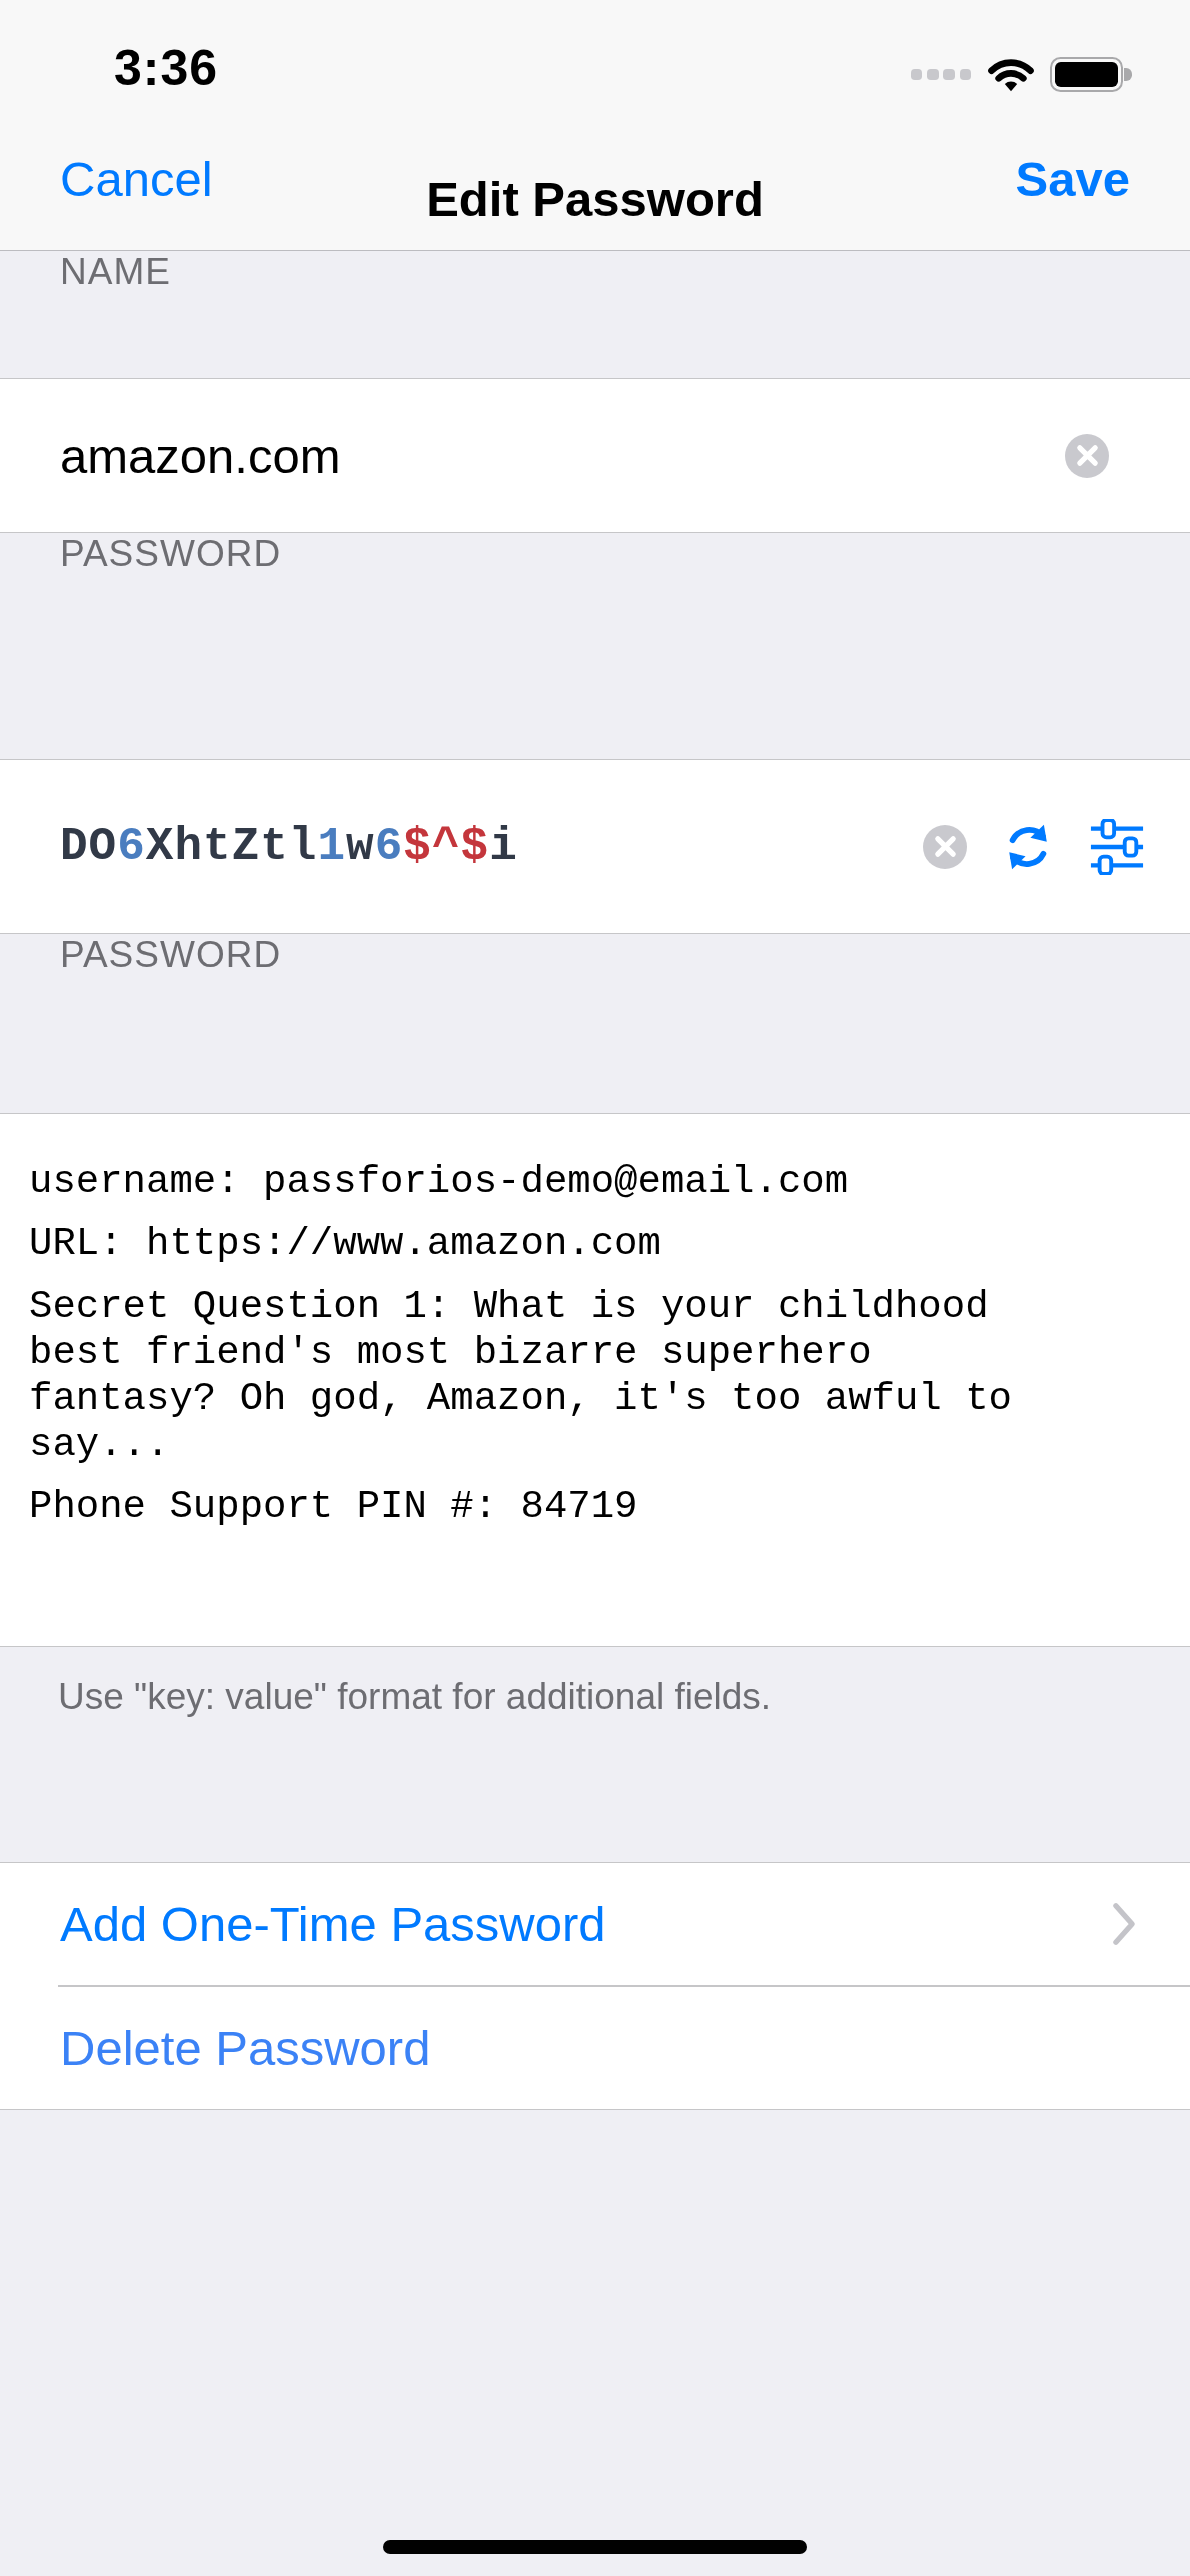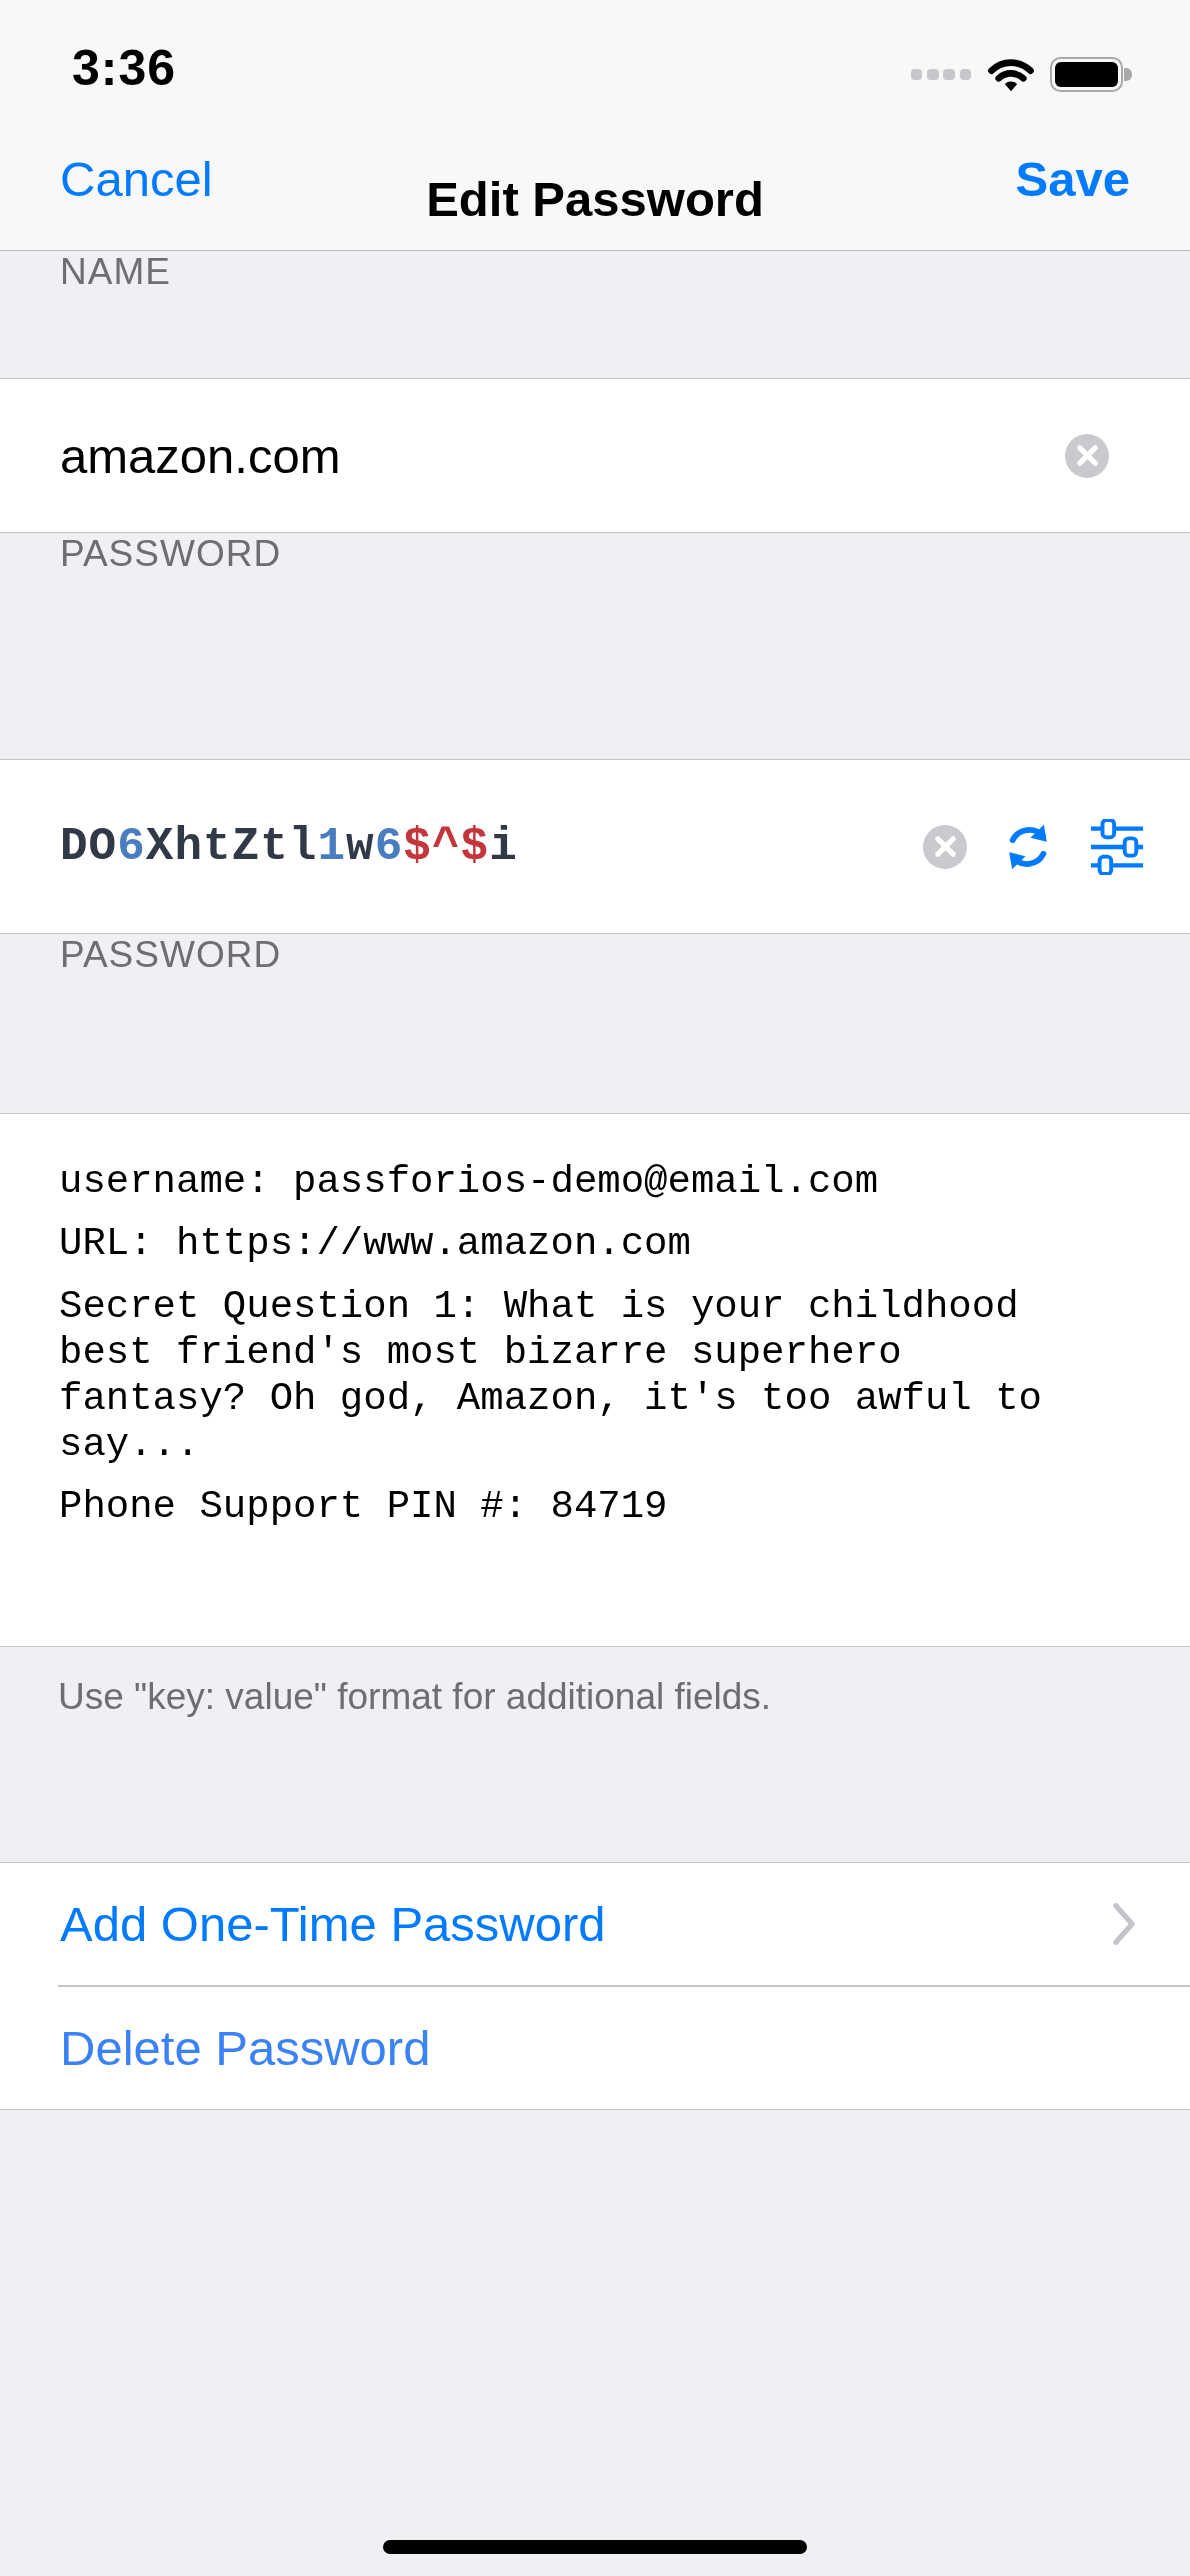--- a/index.html
+++ b/index.html
@@ -13,21 +13,21 @@
   .screen { width:1190px; height:2576px; display:flex; flex-direction:column; }
 
   
   .topbar {
     height:251px; background:#f8f8f8;
     border-bottom:1.9px solid #bcbcc0;
     display:flex; flex-direction:column;
   }
   .statusbar {
     height:107px; display:flex; align-items:flex-end;
-    justify-content:space-between; padding:0 58px 0 72px;
+    justify-content:space-between; padding:0 58px 0 114px;
   }
   .time { font-size:50px; font-weight:600; color:#000; letter-spacing:1px; padding-bottom:9.6px; }
   .status-icons { display:flex; align-items:center; gap:14.4px; padding-bottom:13.4px; }
   .signal-dots { display:flex; gap:4.8px; align-items:center; }
   .signal-dots i { width:11.5px; height:11.5px; border-radius:3.8px; background:#c8c8cc; }
   .battery { position:relative; width:82px; height:35px; }
   .battery .case { position:absolute; left:0; top:0; width:73px; height:35px; border:2.9px solid #a9a9ab; border-radius:10.5px; }
   .battery .fill { position:absolute; left:4.8px; top:4.8px; width:63px; height:25px; border-radius:5.8px; background:#000; }
   .battery .nub { position:absolute; right:0; top:10.5px; width:7.7px; height:13.4px; background:#a9a9ab; border-radius:0 5.8px 5.8px 0; }
 
@@ -53,21 +53,21 @@
   .row-pw { height:175px; padding:0 45px 0 60px; justify-content:space-between; }
   .pw-text { font-family:"Liberation Mono", monospace; font-weight:700; font-size:46px; letter-spacing:1px; white-space:nowrap; }
   .pw-icons { display:flex; align-items:center; gap:35px; }
 
   .clear-btn { width:44px; height:44px; border-radius:50%; background:#c9c9ce; border:none; cursor:pointer;
                display:flex; align-items:center; justify-content:center; flex:0 0 auto; }
   .icon-btn { background:none; border:none; cursor:pointer; display:flex; align-items:center; justify-content:center; }
 
   
   .additions { background:#fff; height:533px; border-top:1.9px solid #c6c6c8;
-               padding:45px 105px 0 59px; overflow:hidden; }
+               padding:45px 105px 0 29px; overflow:hidden; }
   .additions p { font-family:"Liberation Mono", monospace; font-size:39px; line-height:46px;
                  color:#000; margin-bottom:16.3px; width:1021px; word-wrap:break-word; }
   .footer-note { background:#efeff4; height:216px; border-top:1.9px solid #c6c6c8; padding:29px 58px 0 58px; }
   .footer-note span { font-size:37px; color:#6d6d72; }
 
   
   .action-group { background:#fff; border-top:1.9px solid #c6c6c8; border-bottom:1.9px solid #c6c6c8; }
   .action-row { height:122px; display:flex; align-items:center; justify-content:space-between;
                 padding:0 53px 0 60px; cursor:pointer; background:#fff; width:100%; border:none; font-family:inherit; }
   .action-row span { font-size:49px; }

